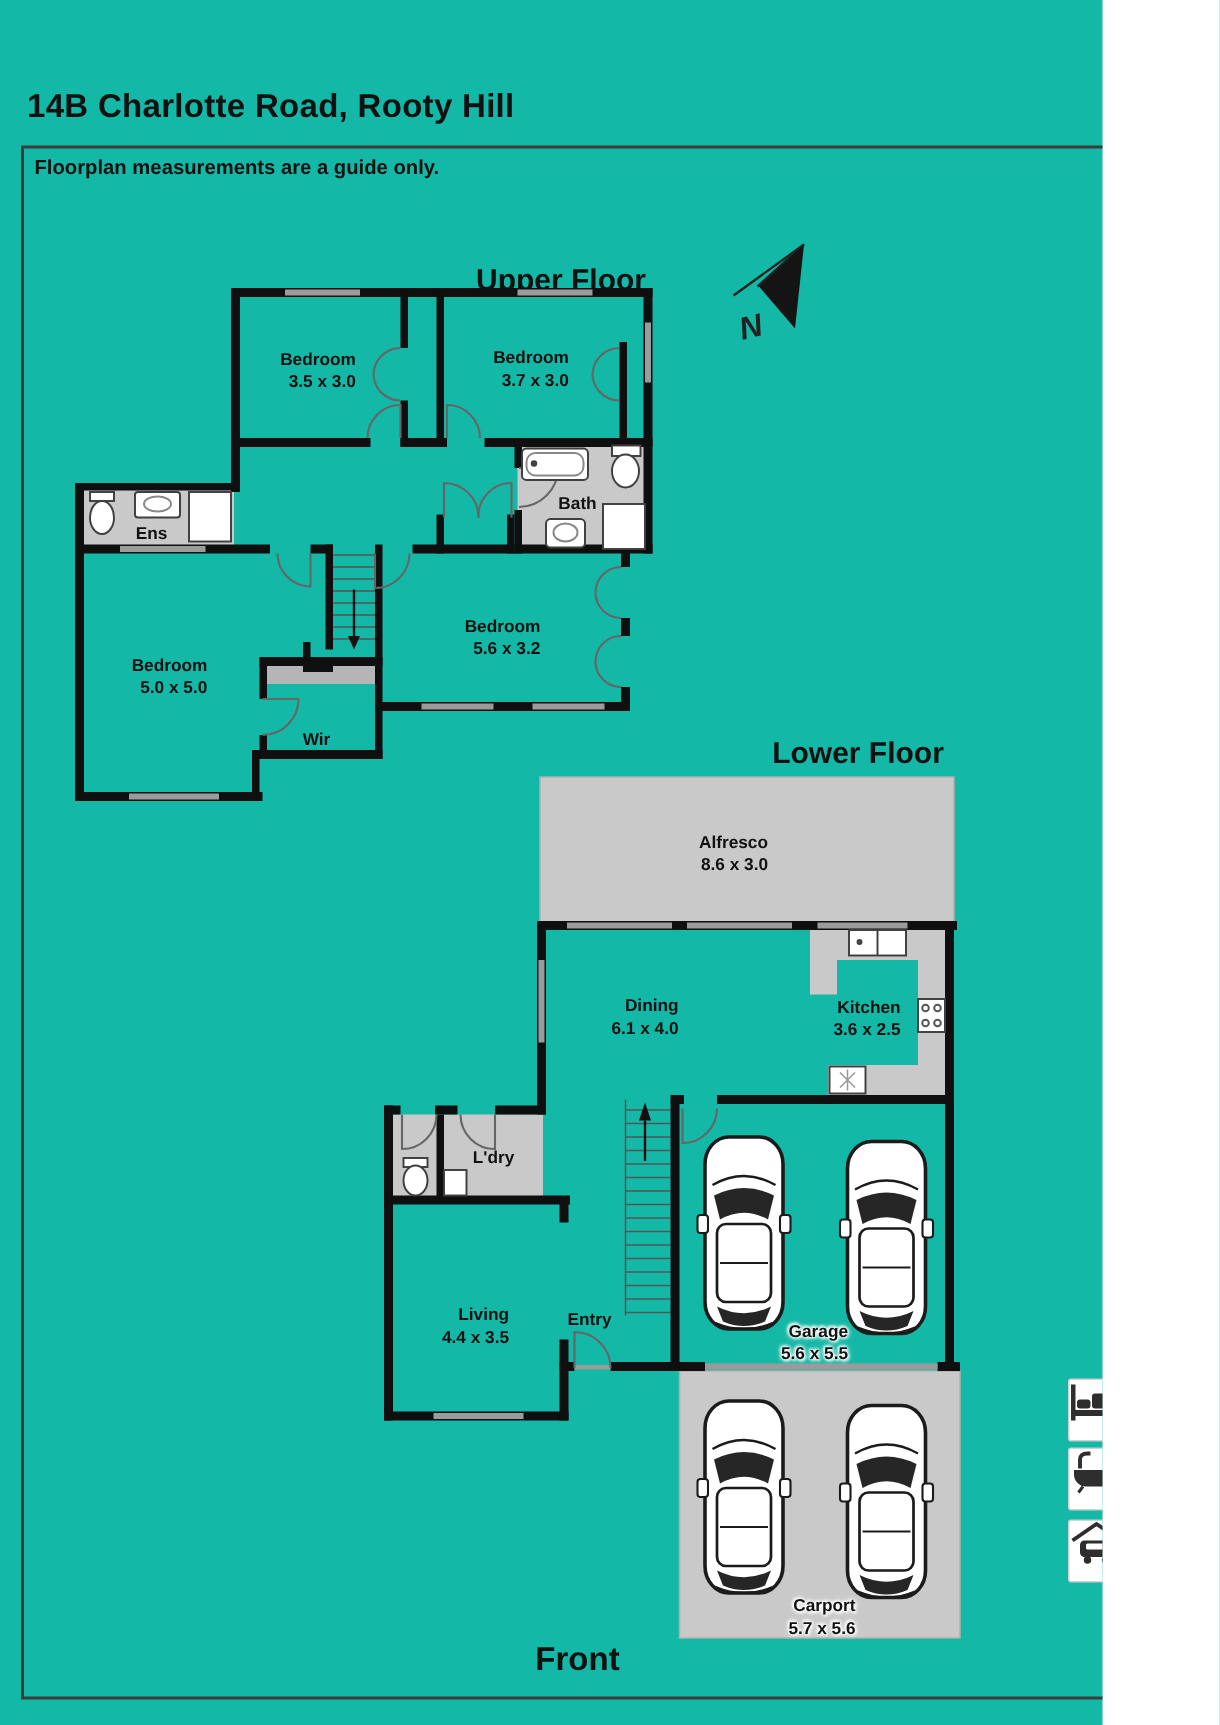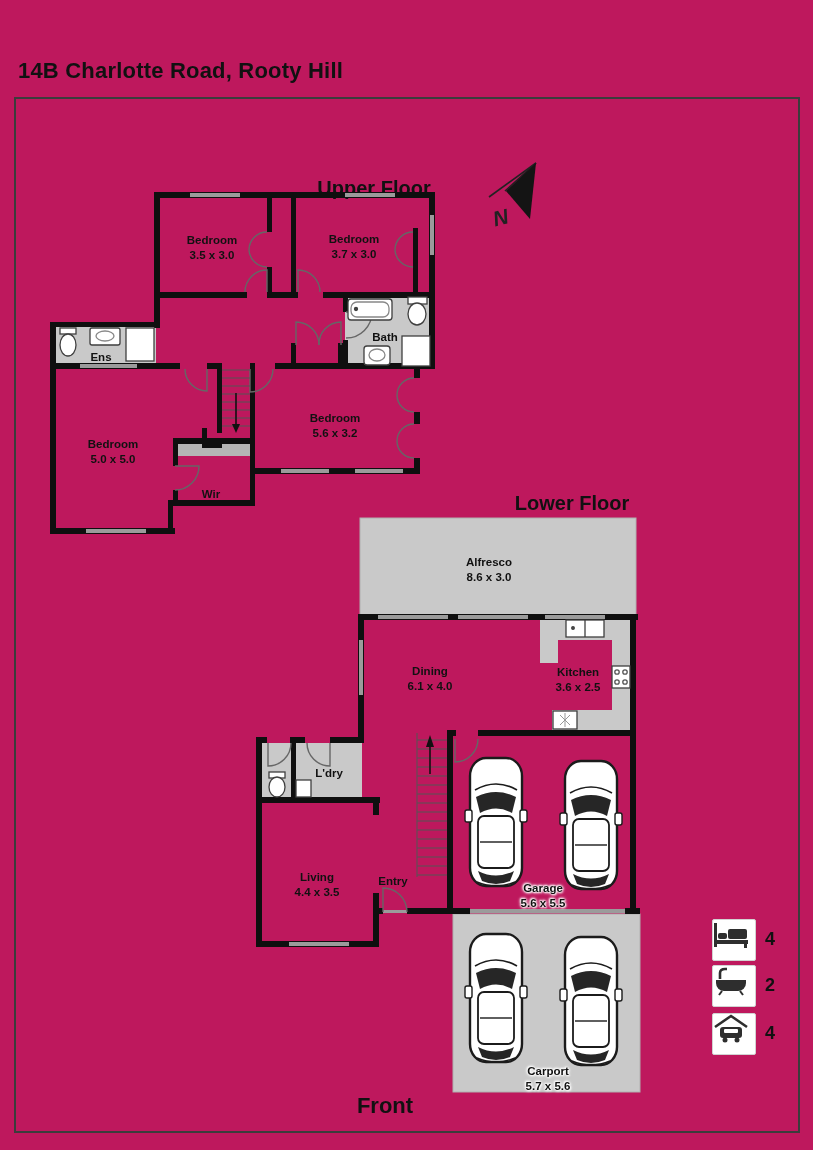--- a/index.html
+++ b/index.html
@@ -1,41 +1,42 @@
 <!DOCTYPE html>
 <html><head>
 <meta charset="utf-8">
 <style>
   html,body{margin:0;padding:0;background:#fff;}
-  .page{position:relative;width:813px;height:1150px;background:#be185d;
+  .page{position:relative;width:735px;height:1150px;background:#14b8a6;
         font-family:"Liberation Sans","DejaVu Sans",sans-serif;color:#111;overflow:hidden;}
   .main-box{position:absolute;left:14px;top:97px;width:786px;height:1036px;
             border:2px solid #3c3c3c;box-sizing:border-box;}
   .page-title{position:absolute;left:18px;top:58px;font-size:22px;font-weight:bold;letter-spacing:0.2px;}
   .note{position:absolute;left:23px;top:103px;font-size:13.5px;font-weight:bold;line-height:17px;}
   .heading{position:absolute;transform:translate(-50%,-50%);font-size:20px;font-weight:bold;white-space:nowrap;}
   .front{font-size:22px;}
-  .lbl{position:absolute;transform:translate(-50%,-50%);text-align:center;font-size:11.5px;
+  .lbl{position:absolute;transform:translate(-50%,-50%);text-align:right;font-size:11.5px;
        font-weight:bold;line-height:1.28;white-space:nowrap;z-index:6;}
   .halo{text-shadow:0 0 2px #fff,0 0 3px #fff,0 0 4px #fff,1px 1px 2px #fff,-1px -1px 2px #fff;}
   .legend-box{position:absolute;left:712px;width:42px;height:40px;background:#fff;
               border:1px solid #d2d2d2;border-radius:2px;display:flex;align-items:center;justify-content:center;}
   .legend-count{position:absolute;left:760px;width:20px;text-align:center;
                 font-size:18px;font-weight:bold;}
   svg{position:absolute;left:0;top:0;}
 </style>
 </head>
 <body>
 
 <div class="page">
 
   <div class="page-title">14B Charlotte Road, Rooty Hill</div>
   <div class="main-box"></div>
 
   <div class="note">
+    <div>Floorplan measurements are a guide only.</div>
   </div>
 
   <div class="heading" style="left:374px;top:176px;margin-top:12px;">Upper Floor</div>
   <div class="heading" style="left:572px;top:503px;">Lower Floor</div>
   <div class="heading front" style="left:385px;top:1106px;">Front</div>
 
   <svg width="813" height="1150" viewBox="0 0 813 1150">
     <defs>
       <g id="car-shape">
         <rect x="4" y="4" width="52" height="128" rx="16" ry="18" fill="#fff" stroke="#1b1b1b" stroke-width="2.4"></rect>

